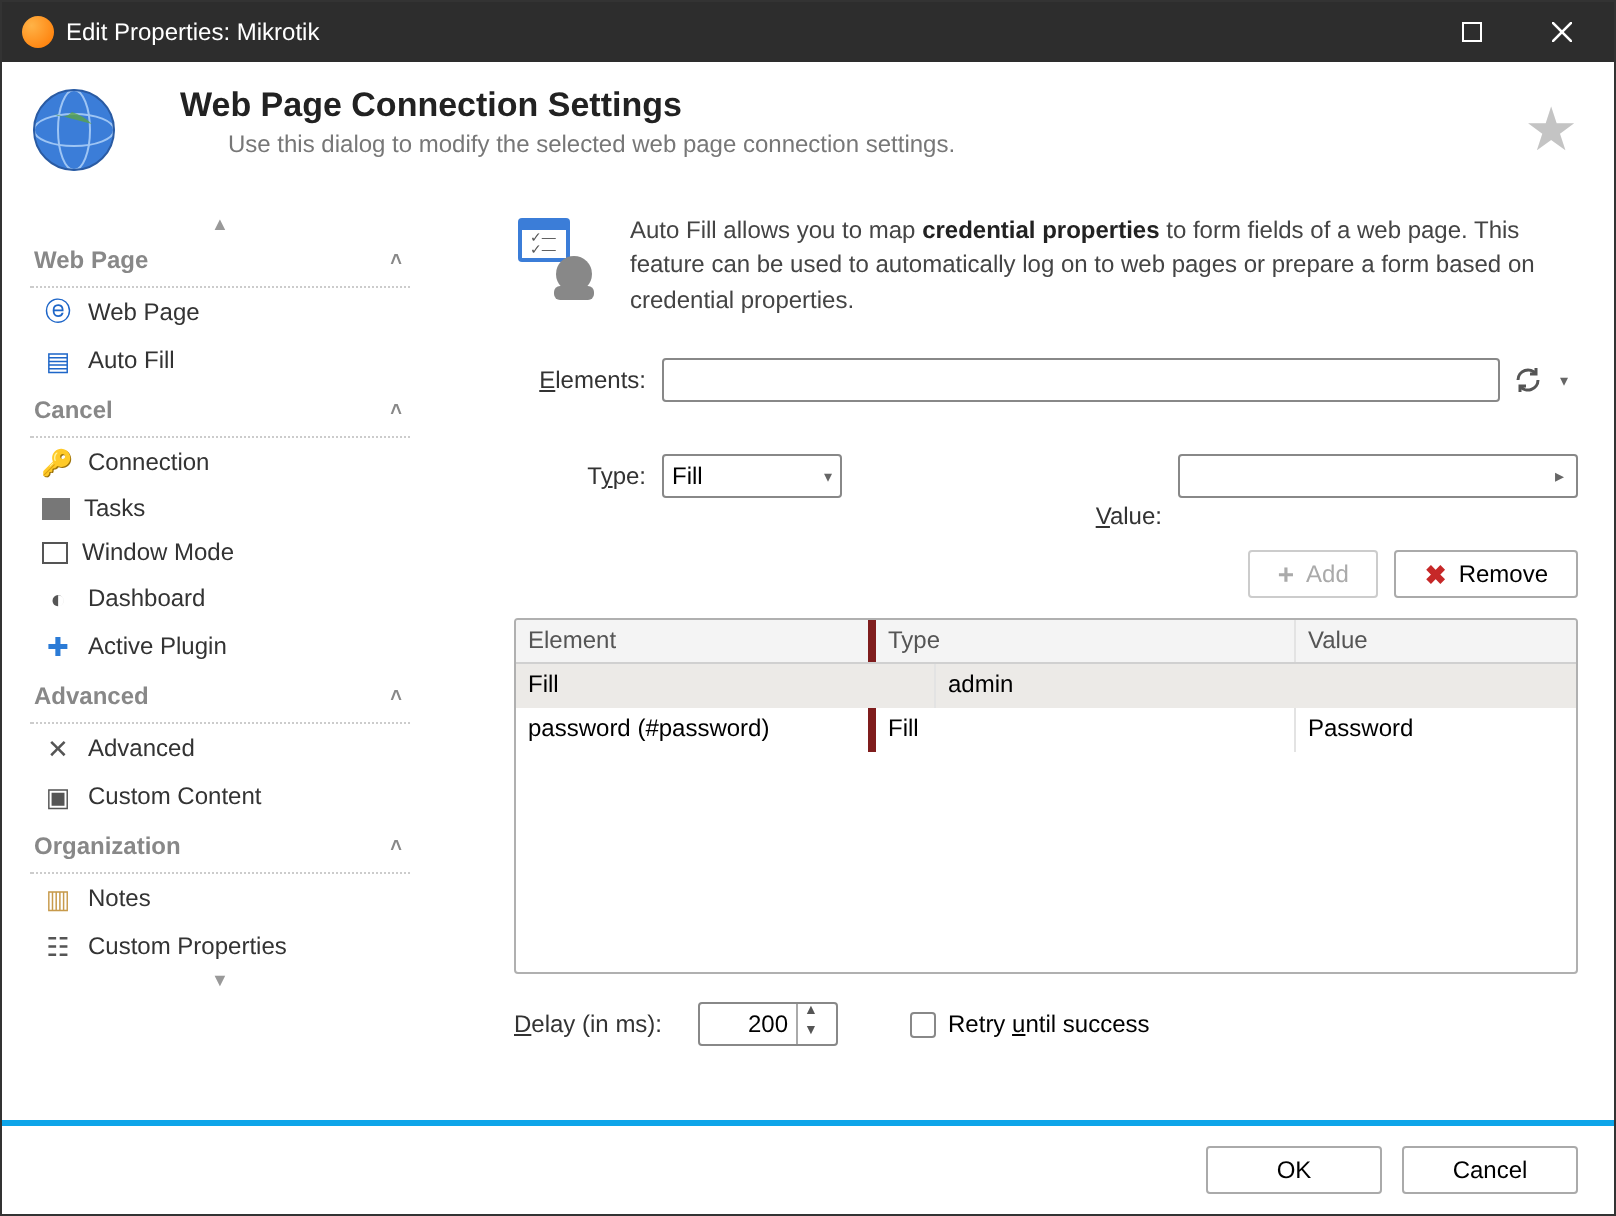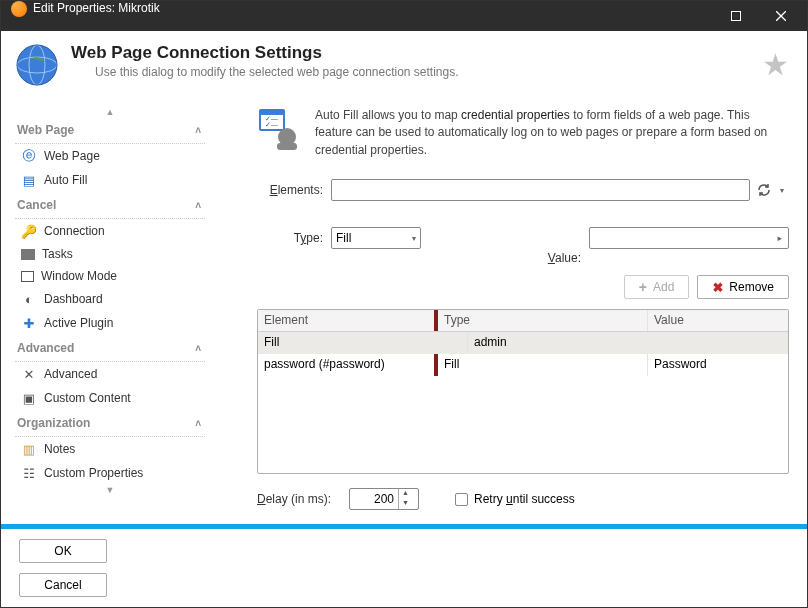--- a/index.html
+++ b/index.html
@@ -1,41 +1,41 @@
 <!DOCTYPE html>
 <html><head>
   <meta charset="utf-8">
   <style>
     * { box-sizing: border-box; margin: 0; padding: 0; }
     body { font-family: "Segoe UI", Tahoma, sans-serif; font-size: 12px; background: #888; display: flex; align-items: center; justify-content: center; height: 100vh; }
     .window { width: 808px; height: 608px; background: #fff; border: 1px solid #333; display: flex; flex-direction: column; }
-    .titlebar { background: #2d2d2d; color: #fff; height: 30px; display: flex; align-items: flex-start; padding: 0 4px; }
+    .titlebar { background: #2d2d2d; color: #fff; height: 30px; display: flex; align-items: center; padding: 0 4px; }
     .titlebar-icon { width: 16px; height: 16px; background: radial-gradient(circle at 30% 30%, #ffb347, #ff7700); border-radius: 50%; margin: 0 6px; }
     .titlebar-text { flex: 1; font-size: 12px; }
     .titlebar-btn { width: 45px; height: 30px; display: flex; align-items: center; justify-content: center; color: #fff; cursor: pointer; }
     .content-row { flex: 1; display: flex; padding: 14px 18px 14px 14px; gap: 10px; overflow: hidden; }
-    .header-block { display: flex; align-items: flex-start; gap: 12px; padding: 0 18px 6px 14px; margin-top: 12px; }
+    .header-block { display: flex; align-items: flex-start; gap: 31px; padding: 0 18px 6px 14px; margin-top: 12px; }
     .globe-icon { width: 44px; height: 44px; flex-shrink: 0; }
     .header-texts { flex: 1; }
     .header-title { font-size: 17px; font-weight: 600; color: #222; }
     .header-sub { font-size: 12px; color: #777; margin-top: 2px; margin-left: 24px; }
     .star-icon { color: #c4c4c4; font-size: 30px; margin-top: 4px; }
 
     .sidebar { width: 190px; flex-shrink: 0; display: flex; flex-direction: column; gap: 0; position: relative; }
     .chevron-center { text-align: center; color: #999; font-size: 9px; height: 10px; }
     .group-header { color: #888; font-size: 12px; font-weight: 600; padding: 6px 4px 6px 2px; display: flex; align-items: center; justify-content: space-between; border-bottom: 1px dotted #ccc; cursor: pointer; }
     .chev { font-size: 10px; color: #888; }
     .nav-item { display: flex; align-items: center; gap: 7px; padding: 4px 2px 4px 6px; cursor: pointer; color: #333; }
     .nav-icon { width: 16px; height: 16px; display: inline-flex; align-items: center; justify-content: center; font-size: 13px; }
 
     .main { flex: 1; display: flex; flex-direction: column; padding-left: 42px; }
     .intro-row { display: flex; gap: 14px; align-items: flex-start; margin-bottom: 20px; }
     .intro-icon { width: 44px; height: 44px; flex-shrink: 0; }
     .intro-text { font-size: 12px; color: #444; line-height: 1.45; }
-    .intro-text strong { font-weight: 400; color: #222; }
+    .intro-text strong { font-weight: 700; color: #222; }
 
     .form-row { display: flex; align-items: center; margin-bottom: 10px; }
     .flabel { width: 74px; text-align: right; padding-right: 8px; color: #333; }
     .flabel u { text-decoration: underline; }
     .elements-input { flex: 1; height: 22px; border: 1px solid #888; border-radius: 2px; padding: 0 4px; }
     .refresh-btn { width: 22px; height: 22px; margin-left: 3px; display: flex; align-items: center; justify-content: center; color: #555; cursor: pointer; }
     .dd-arrow { width: 14px; display: flex; align-items: center; justify-content: center; font-size: 8px; color: #666; cursor: pointer; }
     .type-select { width: 90px; height: 22px; border: 1px solid #888; border-radius: 2px; padding: 0 4px; display: flex; align-items: center; justify-content: space-between; background: #fff; cursor: pointer; }
     .value-label { width: 74px; text-align: right; padding-right: 8px; color: #333; margin-left: 94px; margin-top: 40px; }
     .value-input { flex: 1; height: 22px; border: 1px solid #888; border-radius: 2px; display: flex; align-items: center; justify-content: flex-end; padding-right: 2px; }
@@ -56,21 +56,21 @@
     .trow.selected { background: #eceae7; }
 
     .bottom-row { display: flex; align-items: center; gap: 10px; margin-top: 14px; }
     .spin { width: 70px; height: 22px; border: 1px solid #888; border-radius: 2px; display: flex; align-items: center; }
     .spin input { border: none; width: 48px; text-align: right; padding-right: 4px; font-size: 12px; outline: none; }
     .spin-btns { display: flex; flex-direction: column; width: 14px; border-left: 1px solid #aaa; }
     .spin-btns span { height: 10px; font-size: 7px; text-align: center; color: #555; cursor: pointer; }
     .chk { display: flex; align-items: center; gap: 6px; margin-left: 26px; }
     .chk-box { width: 13px; height: 13px; border: 1px solid #888; border-radius: 2px; background: #fff; }
 
-    .footer { border-top: 5px solid #0ea5e9; padding: 10px 18px; display: flex; justify-content: flex-end; gap: 10px; flex-direction: column; }
+    .footer { border-top: 3px solid #0ea5e9; padding: 10px 18px; display: flex; justify-content: flex-end; gap: 10px; }
     .footer .btn { width: 88px; justify-content: center; }
   </style>
 </head>
 <body>
 
 <div class="window">
   <div class="titlebar">
     <div class="titlebar-icon"></div>
     <div class="titlebar-text">Edit Properties: Mikrotik</div>
     <div class="titlebar-btn">

